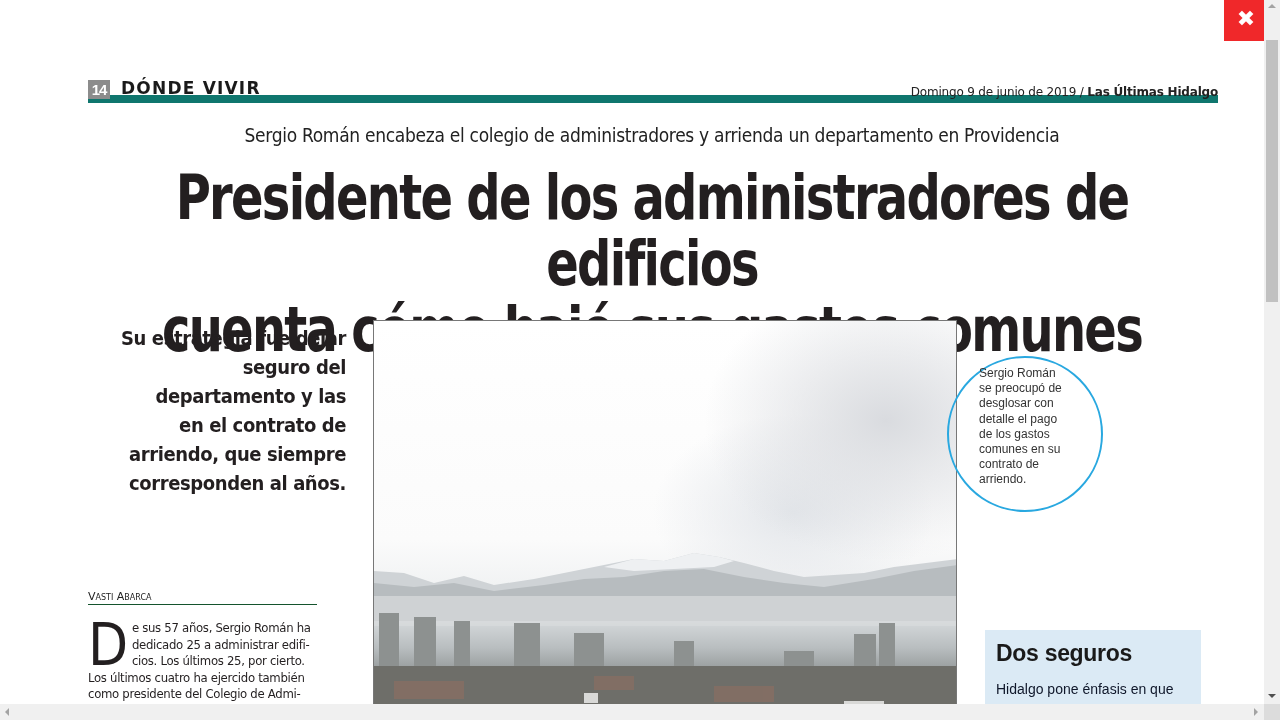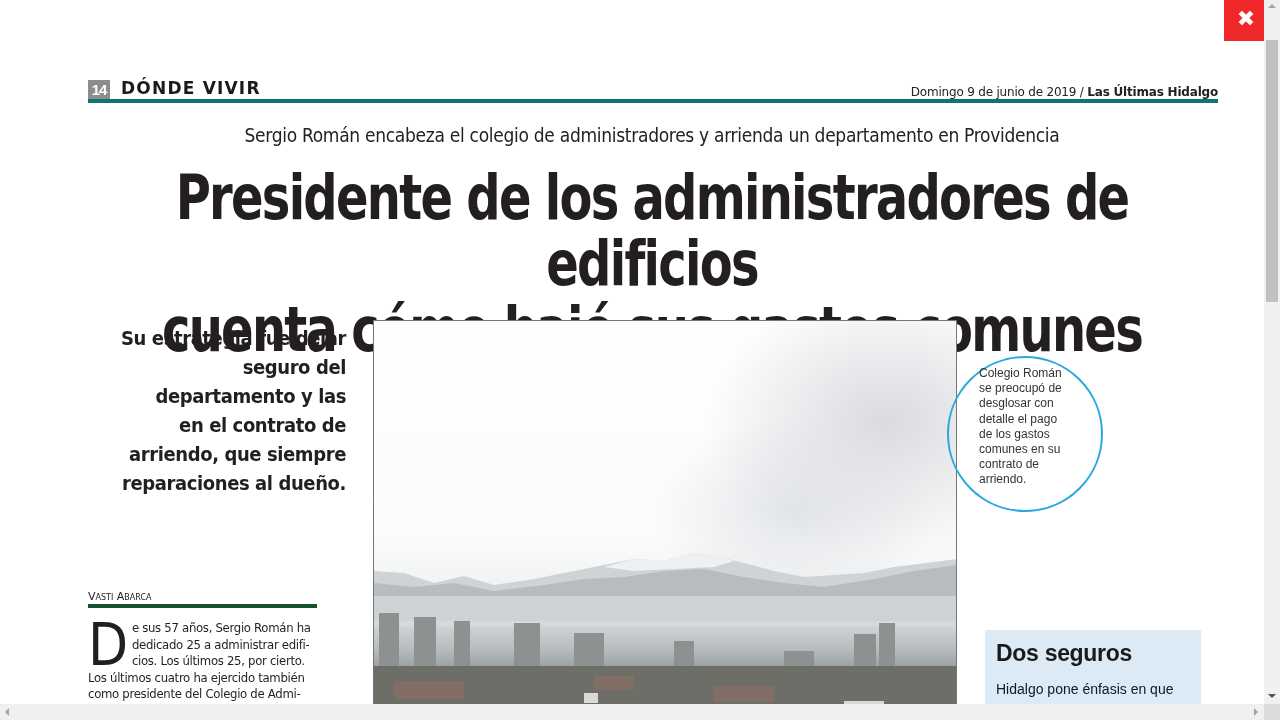--- a/index.html
+++ b/index.html
@@ -2,32 +2,32 @@
 <html><head>
 <meta charset="utf-8">
 <style>
   * { box-sizing: border-box; margin: 0; padding: 0; }
   html, body { width: 1280px; height: 720px; overflow: hidden; background: #ffffff; }
   body { position: relative; font-family: "Liberation Sans", sans-serif; color: #231f20; }
 
   .viewport { position: absolute; left: 0; top: 0; width: 1264px; height: 704px; overflow: hidden; background: #fff; }
 
   
-  .page-header { position: absolute; left: 88px; top: 78px; width: 1130px; height: 25px; border-bottom: 4px solid #0f766e; }
+  .page-header { position: absolute; left: 88px; top: 78px; width: 1130px; height: 25px; border-bottom: 8px solid #0f766e; }
   .page-num { position: absolute; left: 0; top: 2px; width: 22px; height: 19px; background: #8c8c8c; color: #fff; font: bold 15px "Liberation Sans Narrow", "Liberation Sans", sans-serif; text-align: center; line-height: 19px; letter-spacing: -1px; }
   .section-title { position: absolute; left: 33px; top: 0px; font: 900 17px "DejaVu Sans", sans-serif; font-weight: bold; letter-spacing: 1.2px; color: #1a1a1a; }
   .dateline { position: absolute; right: 0; top: 7px; font: 12px "DejaVu Sans", sans-serif; color: #222; letter-spacing: -0.2px; }
   .dateline .paper { font-weight: bold; }
 
   .kicker { position: absolute; left: 0; width: 1304px; top: 124px; text-align: center; font: 19px "DejaVu Sans Condensed", "DejaVu Sans", sans-serif; color: #222; letter-spacing: -0.3px; }
   .headline { position: absolute; left: 60px; width: 1184px; top: 165px; text-align: center; font: bold 62px "DejaVu Sans Condensed", "Liberation Sans", sans-serif; line-height: 66px; color: #231f20; letter-spacing: -2px; transform: scaleX(0.86); transform-origin: center top; }
 
   .lead { position: absolute; left: 92px; width: 254px; top: 324px; text-align: right; font: bold 20px "DejaVu Sans Condensed", "DejaVu Sans", sans-serif; line-height: 29px; color: #231f20; letter-spacing: -0.4px; }
 
-  .byline { position: absolute; left: 88px; top: 590px; width: 229px; border-bottom: 4px solid #14532d; font: 11px "DejaVu Sans", sans-serif; font-variant: small-caps; color: #222; padding-bottom: 1px; }
+  .byline { position: absolute; left: 88px; top: 590px; width: 229px; border-bottom: 1px solid #14532d; font: 11px "DejaVu Sans", sans-serif; font-variant: small-caps; color: #222; padding-bottom: 1px; }
 
   .body-text { position: absolute; left: 88px; top: 620px; width: 232px; font: 13px "DejaVu Sans Condensed", "DejaVu Sans", sans-serif; line-height: 16.5px; color: #231f20; letter-spacing: -0.3px; }
   .dropcap { float: left; font: 58px "DejaVu Sans Condensed", "DejaVu Sans", sans-serif; line-height: 46px; margin: 2px 4px 0 0; color: #231f20; }
 
   .photo { position: absolute; left: 373px; top: 320px; width: 584px; height: 400px; border: 1px solid #777; overflow: hidden;
     background:
       radial-gradient(ellipse 260px 200px at 88% 25%, #d9dbdf 0%, rgba(217,219,223,0) 70%),
       radial-gradient(ellipse 200px 140px at 72% 48%, #e3e6ea 0%, rgba(227,230,234,0) 70%),
       linear-gradient(#ffffff 0%, #fbfbfb 55%, #eef0f1 70%, #d2d6d8 76%, #b9bec0 82%, #8a8f8f 90%, #6f706b 100%);
   }
@@ -68,21 +68,21 @@
     <div>Presidente de los administradores de edificios</div>
     <div>cuenta cómo bajó sus gastos comunes</div>
   </div>
 
   <div class="lead">
     <div>Su estrategia fue dejar</div>
     <div>seguro del</div>
     <div>departamento y las</div>
     <div>en el contrato de</div>
     <div>arriendo, que siempre</div>
-    <div>reparaciones al dueño.</div>
+    <div>corresponden al años.</div>
   </div>
 
   <div class="byline">Vasti Abarca</div>
 
   <div class="body-text">
     <span class="dropcap">D</span><span>e sus 57 años, Sergio Román ha dedicado 25 a administrar edifi-cios. Los últimos 25, por cierto. Los últimos cuatro ha ejercido también como presidente del Colegio de Admi-nistradores de Chile...</span>
   </div>
 
   <div class="photo" title="Vista de Santiago con la cordillera nevada al fondo">
     <svg width="584" height="400" viewBox="0 0 584 400">
@@ -114,21 +114,21 @@
       <g fill="#d9d9d7">
         <rect x="230" y="388" width="50" height="12"></rect>
         <rect x="470" y="380" width="40" height="20"></rect>
         <rect x="210" y="372" width="14" height="10"></rect>
       </g>
     </svg>
   </div>
 
   <div class="caption-circle"></div>
   <div class="caption-text">
-    <div>Colegio Román</div>
+    <div>Sergio Román</div>
     <div>se preocupó de</div>
     <div>desglosar con</div>
     <div>detalle el pago</div>
     <div>de los gastos</div>
     <div>comunes en su</div>
     <div>contrato  de</div>
     <div>arriendo.</div>
   </div>
 
   <div class="sidebar-box">

